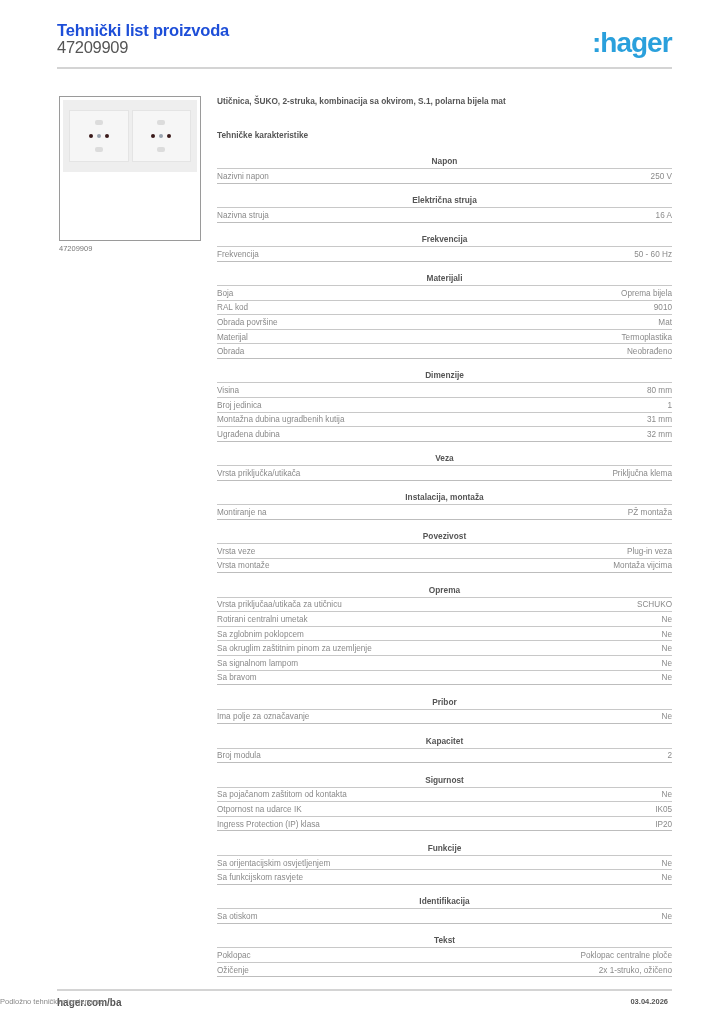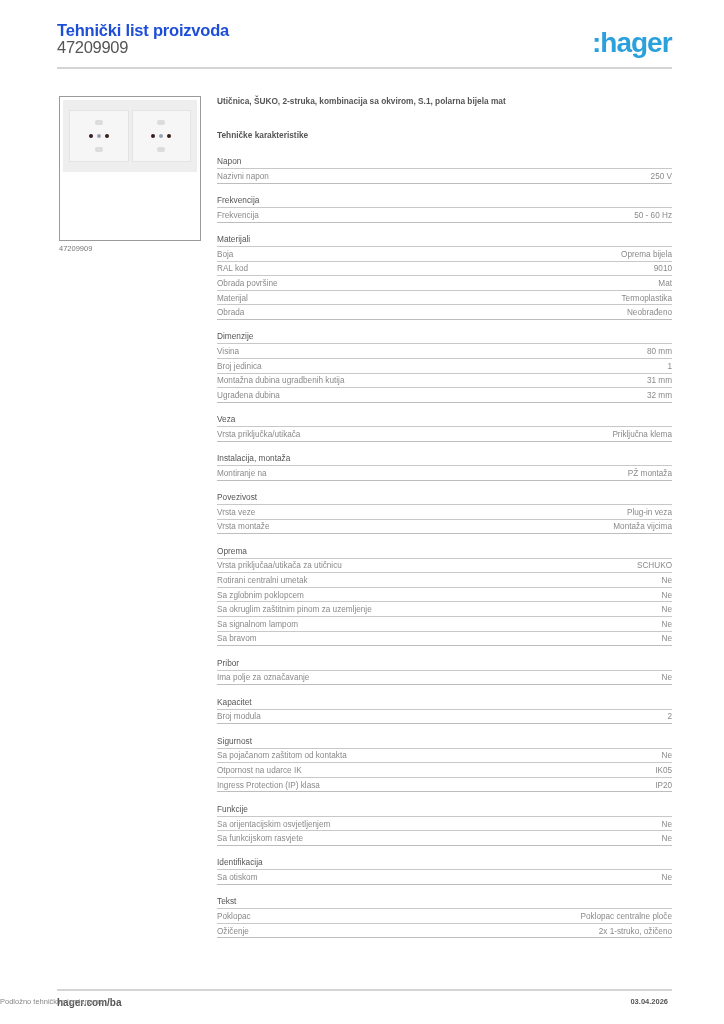--- a/index.html
+++ b/index.html
@@ -19,21 +19,21 @@
     .socket .pin-bot { bottom: 9px; }
     .socket .holes { position: absolute; left: 0; right: 0; top: 50%; margin-top: -2px; display: flex; justify-content: center; gap: 4px; }
     .socket .hole { width: 4px; height: 4px; border-radius: 50%; background: #3a1a1a; }
     .socket .hole.mid { background: #9aa4b0; }
     .img-label { position: absolute; left: 59px; top: 244px; font-size: 7.5px; color: #777; }
     .desc { position: absolute; left: 217px; top: 96px; font-size: 8.3px; font-weight: bold; color: #555; }
     .tk { position: absolute; left: 217px; top: 130px; font-size: 8.3px; font-weight: bold; color: #555; }
 
     .specs { position: absolute; left: 217px; top: 155px; width: 455px; }
     .section { margin-bottom: 10.4px; }
-    .sec-head { height: 14px; font-size: 8.3px; font-weight: normal; color: #555; line-height: 12px; border-bottom: 1.3px solid #c8c8c8; }
+    .sec-head { height: 14px; font-size: 8.3px; font-weight: bold; color: #555; line-height: 12px; border-bottom: 1.3px solid #c8c8c8; text-align: center; }
     .row { height: 14.6px; display: flex; justify-content: space-between; align-items: center; font-size: 8.2px; color: #8a8a8a; border-bottom: 1px solid #c8c8c8; padding-top: 1px; }
     .row:last-child { border-bottom: 1.5px solid #bdbdbd; }
 
     .ftr-rule { position: absolute; left: 57px; top: 989px; width: 615px; height: 1.5px; background: #d4d4d4; }
     .ftr-left { position: absolute; left: 57px; top: 997px; font-size: 10px; font-weight: bold; color: #555; text-align: center; }
     .ftr-mid { position: absolute; left: 0; width: 620px; top: 997px; font-size: 7.5px; color: #888; }
     .ftr-right { position: absolute; right: 56px; top: 997px; font-size: 7.5px; font-weight: bold; color: #555; }
   </style>
 </head>
 <body>
@@ -72,20 +72,27 @@
 
 <div class="specs" id="specs">
     <div class="section">
       <div class="sec-head">Napon</div>
       <div class="row">
         <span>Nazivni napon</span>
         <span>250 V</span>
       </div>
     </div>
     <div class="section">
+      <div class="sec-head">Električna struja</div>
+      <div class="row">
+        <span>Nazivna struja</span>
+        <span>16 A</span>
+      </div>
+    </div>
+    <div class="section">
       <div class="sec-head">Frekvencija</div>
       <div class="row">
         <span>Frekvencija</span>
         <span>50 - 60 Hz</span>
       </div>
     </div>
     <div class="section">
       <div class="sec-head">Materijali</div>
       <div class="row">
         <span>Boja</span>

